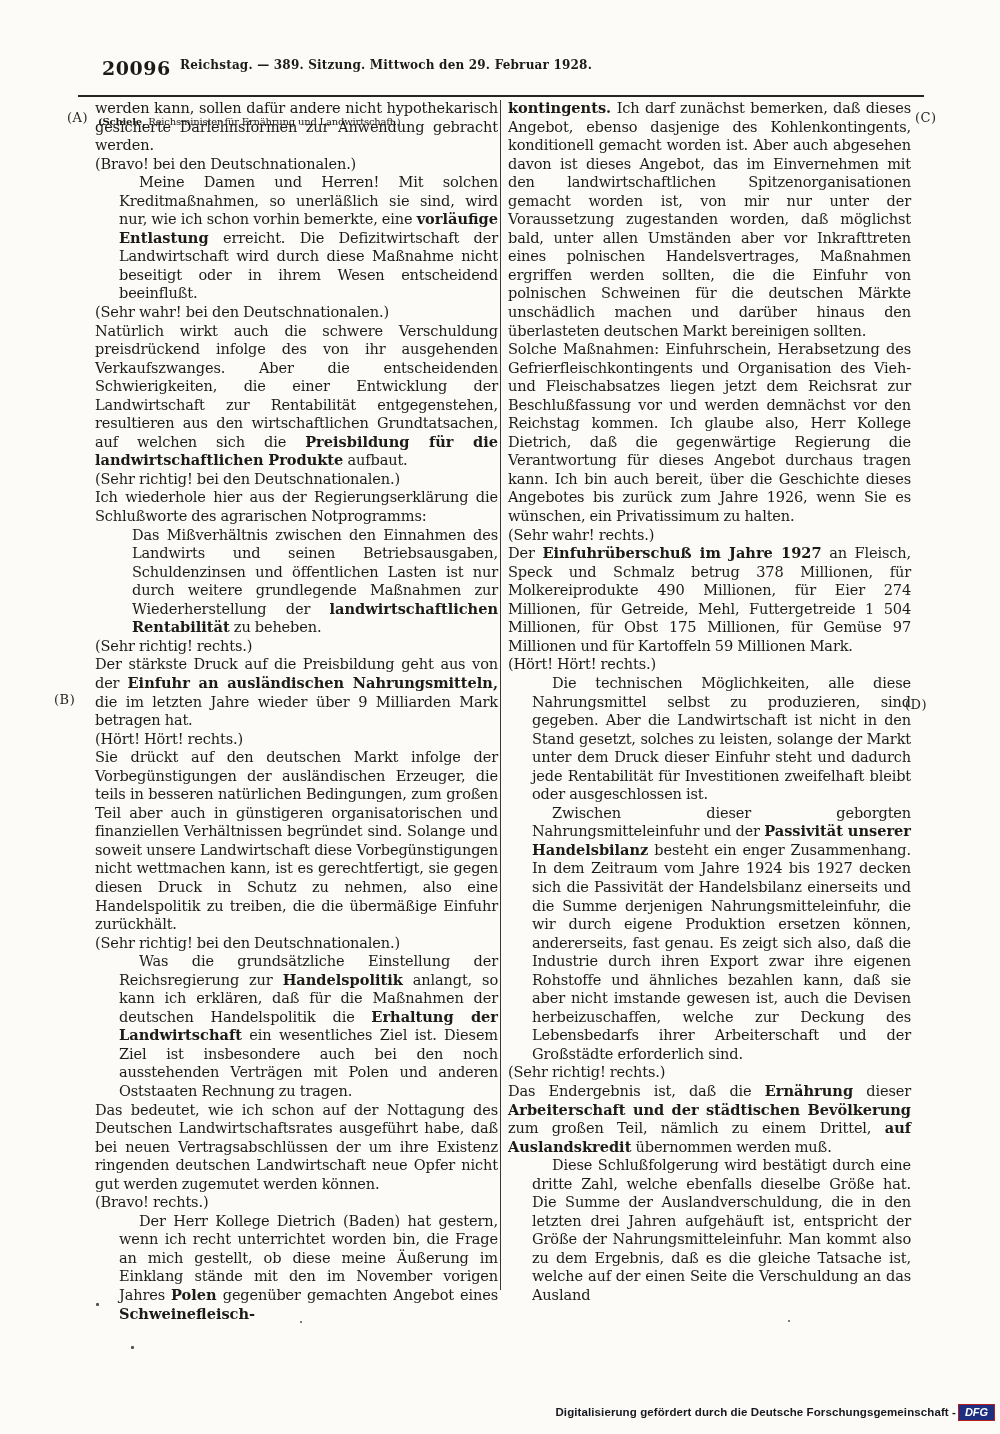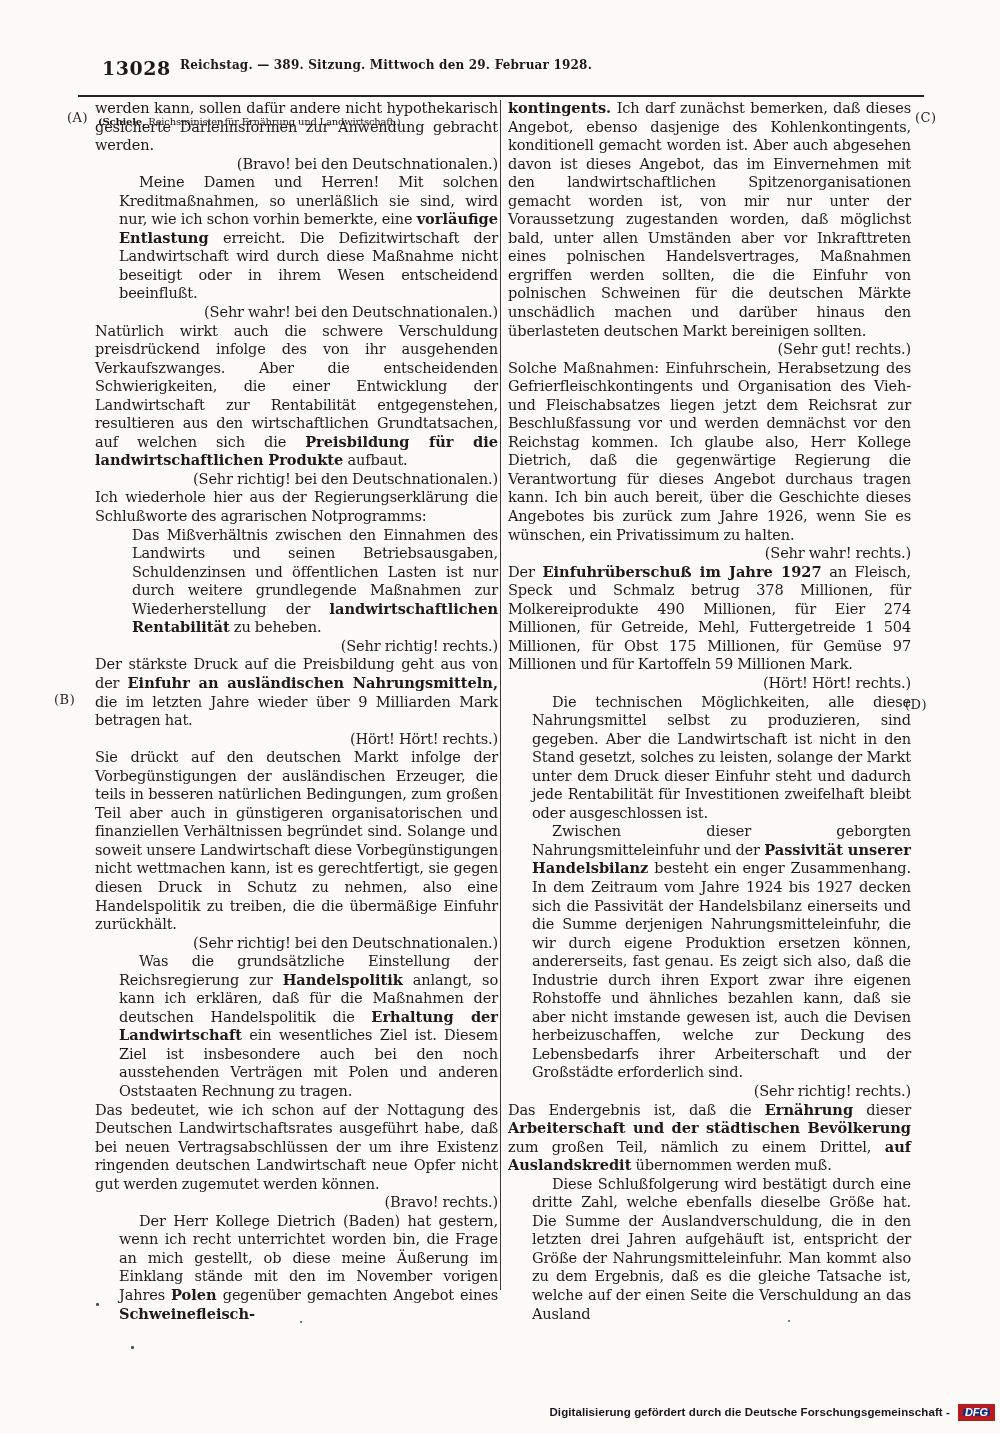--- a/index.html
+++ b/index.html
@@ -28,57 +28,57 @@
   .col{
     position:absolute;top:99px;width:403px;font-size:14.55px;line-height:18.55px;
     text-align:justify;hyphens:auto;-webkit-hyphens:auto;letter-spacing:-0.15px;
     word-spacing:-0.3px;
   }
   .col-left{left:95px;}
   .col-right{left:508px;}
   .block{margin:0;}
   .block.para.indent{text-indent:20px;margin-left:24px;}
   .block.quote{padding-left:37px;}
-  .block.interjection{text-align:right;text-indent:0;}
+  .block.interjection{text-align:left;text-indent:0;}
   .col b{font-weight:bold;letter-spacing:0;}
   
   .divider{
     position:absolute;left:500px;top:100px;width:1px;height:1190px;background:#3a3832;
   }
   
   .margin-label{position:absolute;font-size:13px;color:#26251f;letter-spacing:0.5px;}
   .ml-a{left:67px;top:110px;}
   .ml-b{left:54px;top:692px;}
   .ml-c{left:915px;top:110px;}
   .ml-d{left:905px;top:697px;}
   
   .speck{position:absolute;background:#55534c;width:3px;height:3px;border-radius:1px;}
   .speck1{left:96px;top:1303px;}
   .speck2{left:131px;top:1346px;}
   .speck3{left:300px;top:1321px;width:2px;height:2px;}
   .speck4{left:788px;top:1320px;width:2px;height:2px;}
   
   .footer{
     position:absolute;left:0;top:1401px;width:995px;height:22px;
-    display:flex;justify-content:flex-end;align-items:center;gap:8px;
+    display:flex;justify-content:flex-end;align-items:center;gap:2px;
     font-family:"Liberation Sans",sans-serif;
   }
   .footer-credit{font-size:11.5px;font-weight:bold;color:#17171f;letter-spacing:0.1px;}
   .dfg-logo{
     width:37px;height:17px;display:flex;align-items:center;justify-content:center;
     color:#fff;font-size:11px;font-weight:bold;font-style:italic;
-    border:5px solid #b91c1c;box-sizing:border-box;
+    border:1px solid #b91c1c;box-sizing:border-box;
   }
 </style>
 </head>
 <body>
 
 <div class="page">
 
-  <div class="header-number">13028</div>
+  <div class="header-number">20096</div>
   <div class="header-title">Reichstag. — 389. Sitzung. Mittwoch den 29. Februar 1928.</div>
   <div class="header-rule"></div>
 
   <div class="speaker-note"><b>(Schiele,</b><span> Reichsminister für Ernährung und Landwirtschaft.)</span></div>
 
   <div class="col col-left">
       <div class="block para"><span>werden kann, sollen dafür andere nicht hypothekarisch gesicherte Darlehnsformen zur Anwendung gebracht werden.</span></div>
       <div class="block interjection"><span>(Bravo! bei den Deutschnationalen.)</span></div>
       <div class="block para indent"><span>Meine Damen und Herren! Mit solchen Kreditmaßnahmen, so unerläßlich sie sind, wird nur, wie ich schon vorhin bemerkte, eine </span><b>vorläufige Entlastung</b><span> erreicht. Die Defizitwirtschaft der Landwirtschaft wird durch diese Maßnahme nicht beseitigt oder in ihrem Wesen entscheidend beeinflußt.</span></div>
       <div class="block interjection"><span>(Sehr wahr! bei den Deutschnationalen.)</span></div>
@@ -91,21 +91,20 @@
       <div class="block interjection"><span>(Hört! Hört! rechts.)</span></div>
       <div class="block para"><span>Sie drückt auf den deutschen Markt infolge der Vorbegünstigungen der ausländischen Erzeuger, die teils in besseren natürlichen Bedingungen, zum großen Teil aber auch in günstigeren organisatorischen und finanziellen Verhältnissen begründet sind. Solange und soweit unsere Landwirtschaft diese Vorbegünstigungen nicht wettmachen kann, ist es gerechtfertigt, sie gegen diesen Druck in Schutz zu nehmen, also eine Handelspolitik zu treiben, die die übermäßige Einfuhr zurückhält.</span></div>
       <div class="block interjection"><span>(Sehr richtig! bei den Deutschnationalen.)</span></div>
       <div class="block para indent"><span>Was die grundsätzliche Einstellung der Reichsregierung zur </span><b>Handelspolitik</b><span> anlangt, so kann ich erklären, daß für die Maßnahmen der deutschen Handelspolitik die </span><b>Erhaltung der Landwirtschaft</b><span> ein wesentliches Ziel ist. Diesem Ziel ist insbesondere auch bei den noch ausstehenden Verträgen mit Polen und anderen Oststaaten Rechnung zu tragen.</span></div>
       <div class="block para"><span>Das bedeutet, wie ich schon auf der Nottagung des Deutschen Landwirtschaftsrates ausgeführt habe, daß bei neuen Vertragsabschlüssen der um ihre Existenz ringenden deutschen Landwirtschaft neue Opfer nicht gut werden zugemutet werden können.</span></div>
       <div class="block interjection"><span>(Bravo! rechts.)</span></div>
       <div class="block para indent"><span>Der Herr Kollege Dietrich (Baden) hat gestern, wenn ich recht unterrichtet worden bin, die Frage an mich gestellt, ob diese meine Äußerung im Einklang stände mit den im November vorigen Jahres </span><b>Polen</b><span> gegenüber gemachten Angebot eines </span><b>Schweinefleisch-</b></div>
     </div>
   <div class="col col-right">
       <div class="block para"><b>kontingents.</b><span> Ich darf zunächst bemerken, daß dieses Angebot, ebenso dasjenige des Kohlenkontingents, konditionell gemacht worden ist. Aber auch abgesehen davon ist dieses Angebot, das im Einvernehmen mit den landwirtschaftlichen Spitzenorganisationen gemacht worden ist, von mir nur unter der Voraussetzung zugestanden worden, daß möglichst bald, unter allen Umständen aber vor Inkrafttreten eines polnischen Handelsvertrages, Maßnahmen ergriffen werden sollten, die die Einfuhr von polnischen Schweinen für die deutschen Märkte unschädlich machen und darüber hinaus den überlasteten deutschen Markt bereinigen sollten.</span></div>
-      <div class="block interjection"><span>(Sehr gut! rechts.)</span></div>
       <div class="block para"><span>Solche Maßnahmen: Einfuhrschein, Herabsetzung des Gefrierfleischkontingents und Organisation des Vieh- und Fleischabsatzes liegen jetzt dem Reichsrat zur Beschlußfassung vor und werden demnächst vor den Reichstag kommen. Ich glaube also, Herr Kollege Dietrich, daß die gegenwärtige Regierung die Verantwortung für dieses Angebot durchaus tragen kann. Ich bin auch bereit, über die Geschichte dieses Angebotes bis zurück zum Jahre 1926, wenn Sie es wünschen, ein Privatissimum zu halten.</span></div>
       <div class="block interjection"><span>(Sehr wahr! rechts.)</span></div>
       <div class="block para"><span>Der </span><b>Einfuhrüberschuß im Jahre 1927</b><span> an Fleisch, Speck und Schmalz betrug 378 Millionen, für Molkereiprodukte 490 Millionen, für Eier 274 Millionen, für Getreide, Mehl, Futtergetreide 1 504 Millionen, für Obst 175 Millionen, für Gemüse 97 Millionen und für Kartoffeln 59 Millionen Mark.</span></div>
       <div class="block interjection"><span>(Hört! Hört! rechts.)</span></div>
       <div class="block para indent"><span>Die technischen Möglichkeiten, alle diese Nahrungsmittel selbst zu produzieren, sind gegeben. Aber die Landwirtschaft ist nicht in den Stand gesetzt, solches zu leisten, solange der Markt unter dem Druck dieser Einfuhr steht und dadurch jede Rentabilität für Investitionen zweifelhaft bleibt oder ausgeschlossen ist.</span></div>
       <div class="block para indent"><span>Zwischen dieser geborgten Nahrungsmitteleinfuhr und der </span><b>Passivität unserer Handelsbilanz</b><span> besteht ein enger Zusammenhang. In dem Zeitraum vom Jahre 1924 bis 1927 decken sich die Passivität der Handelsbilanz einerseits und die Summe derjenigen Nahrungsmitteleinfuhr, die wir durch eigene Produktion ersetzen können, andererseits, fast genau. Es zeigt sich also, daß die Industrie durch ihren Export zwar ihre eigenen Rohstoffe und ähnliches bezahlen kann, daß sie aber nicht imstande gewesen ist, auch die Devisen herbeizuschaffen, welche zur Deckung des Lebensbedarfs ihrer Arbeiterschaft und der Großstädte erforderlich sind.</span></div>
       <div class="block interjection"><span>(Sehr richtig! rechts.)</span></div>
       <div class="block para"><span>Das Endergebnis ist, daß die </span><b>Ernährung</b><span> dieser </span><b>Arbeiterschaft und der städtischen Bevölkerung</b><span> zum großen Teil, nämlich zu einem Drittel, </span><b>auf Auslandskredit</b><span> übernommen werden muß.</span></div>
       <div class="block para indent"><span>Diese Schlußfolgerung wird bestätigt durch eine dritte Zahl, welche ebenfalls dieselbe Größe hat. Die Summe der Auslandverschuldung, die in den letzten drei Jahren aufgehäuft ist, entspricht der Größe der Nahrungsmitteleinfuhr. Man kommt also zu dem Ergebnis, daß es die gleiche Tatsache ist, welche auf der einen Seite die Verschuldung an das Ausland</span></div>
     </div>

